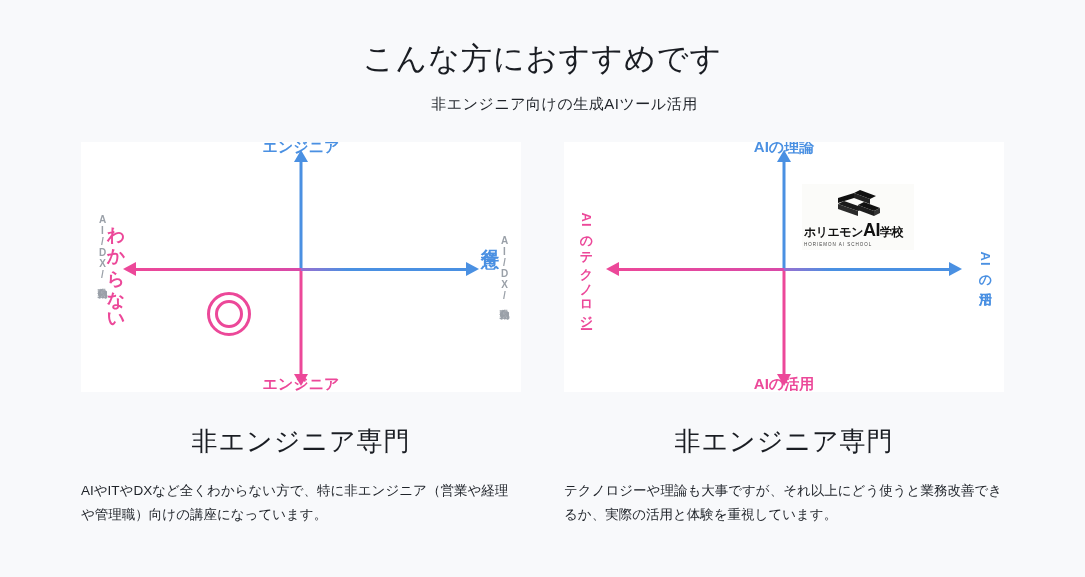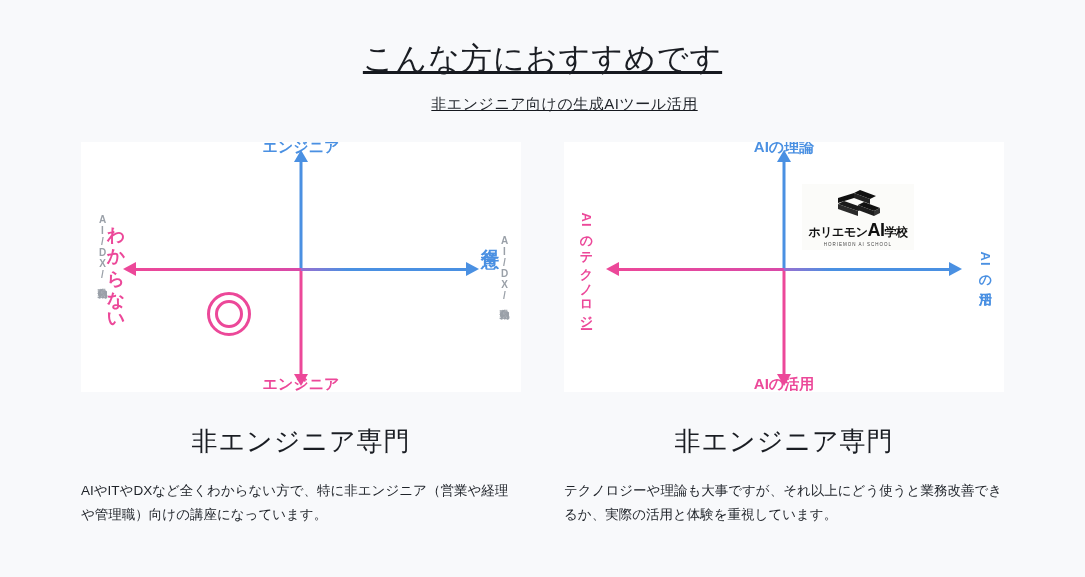--- a/index.html
+++ b/index.html
@@ -13,21 +13,20 @@
     font-family: "Liberation Sans", "DejaVu Sans", sans-serif;
     color: #16191f;
     overflow: hidden;
     position: relative;
   }
 
   
   .page-header {
     text-align: center;
     padding-top: 40px;
-    text-decoration: underline;
   }
   .page-title {
     font-size: 31px;
     font-weight: 400;
     letter-spacing: 1px;
     color: #1a1d23;
     margin: 0;
     line-height: 1.2;
   }
   .page-subtitle {
@@ -206,21 +205,20 @@
     border: 3px solid #ec4899;
     border-radius: 50%;
   }
 
   
   .logo {
     position: absolute;
     left: 238px;
     top: 42px;
     width: 108px;
-    text-align: center;
     background: #fbfbf9;
     padding: 4px 2px 3px 2px;
   }
   .logo-mark { display: block; margin: 0 auto; }
   .logo-word {
     display: block;
     font-size: 15px;
     font-weight: bold;
     color: #111111;
     letter-spacing: -0.5px;

